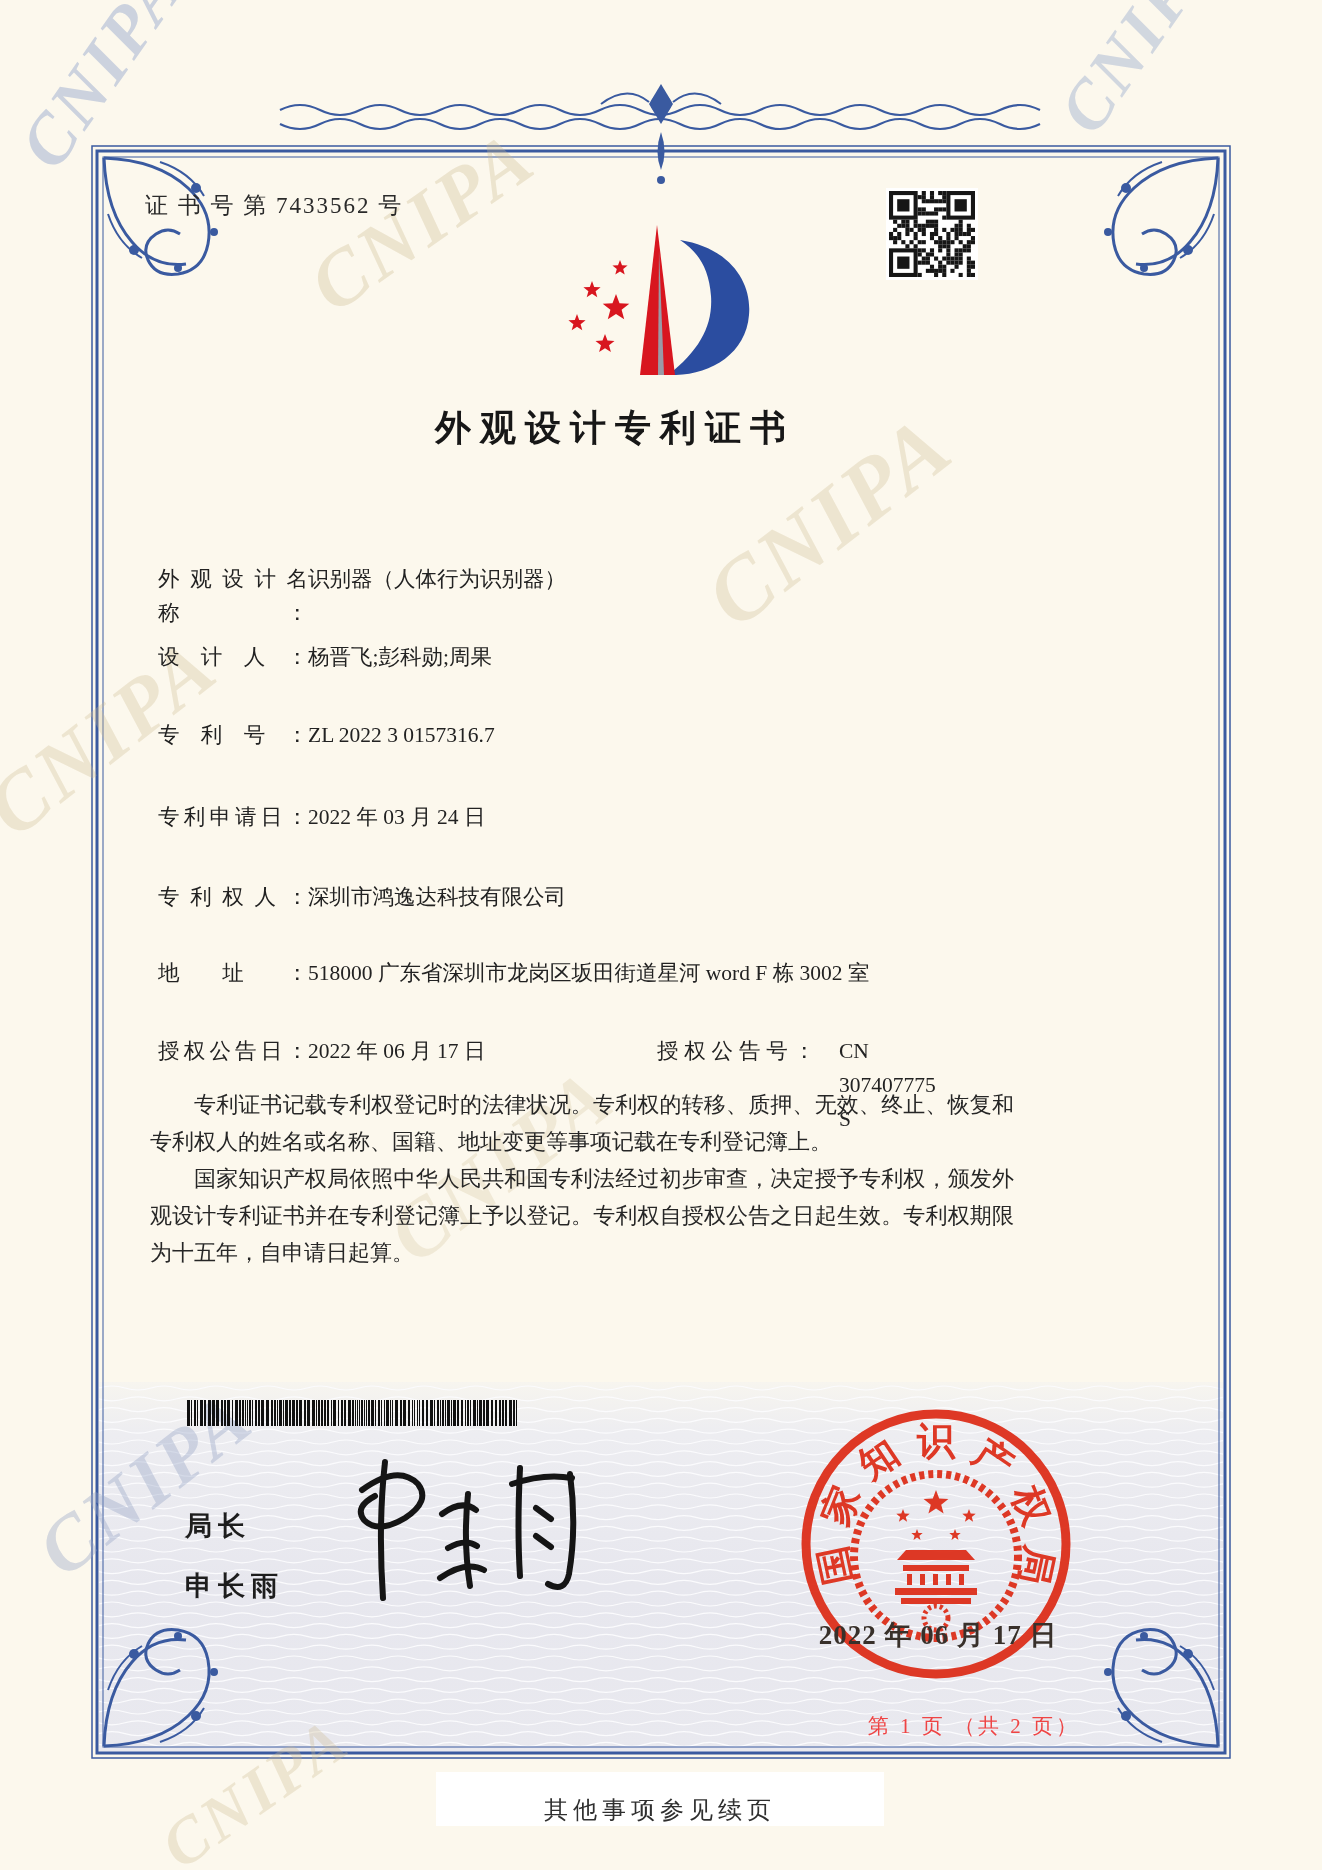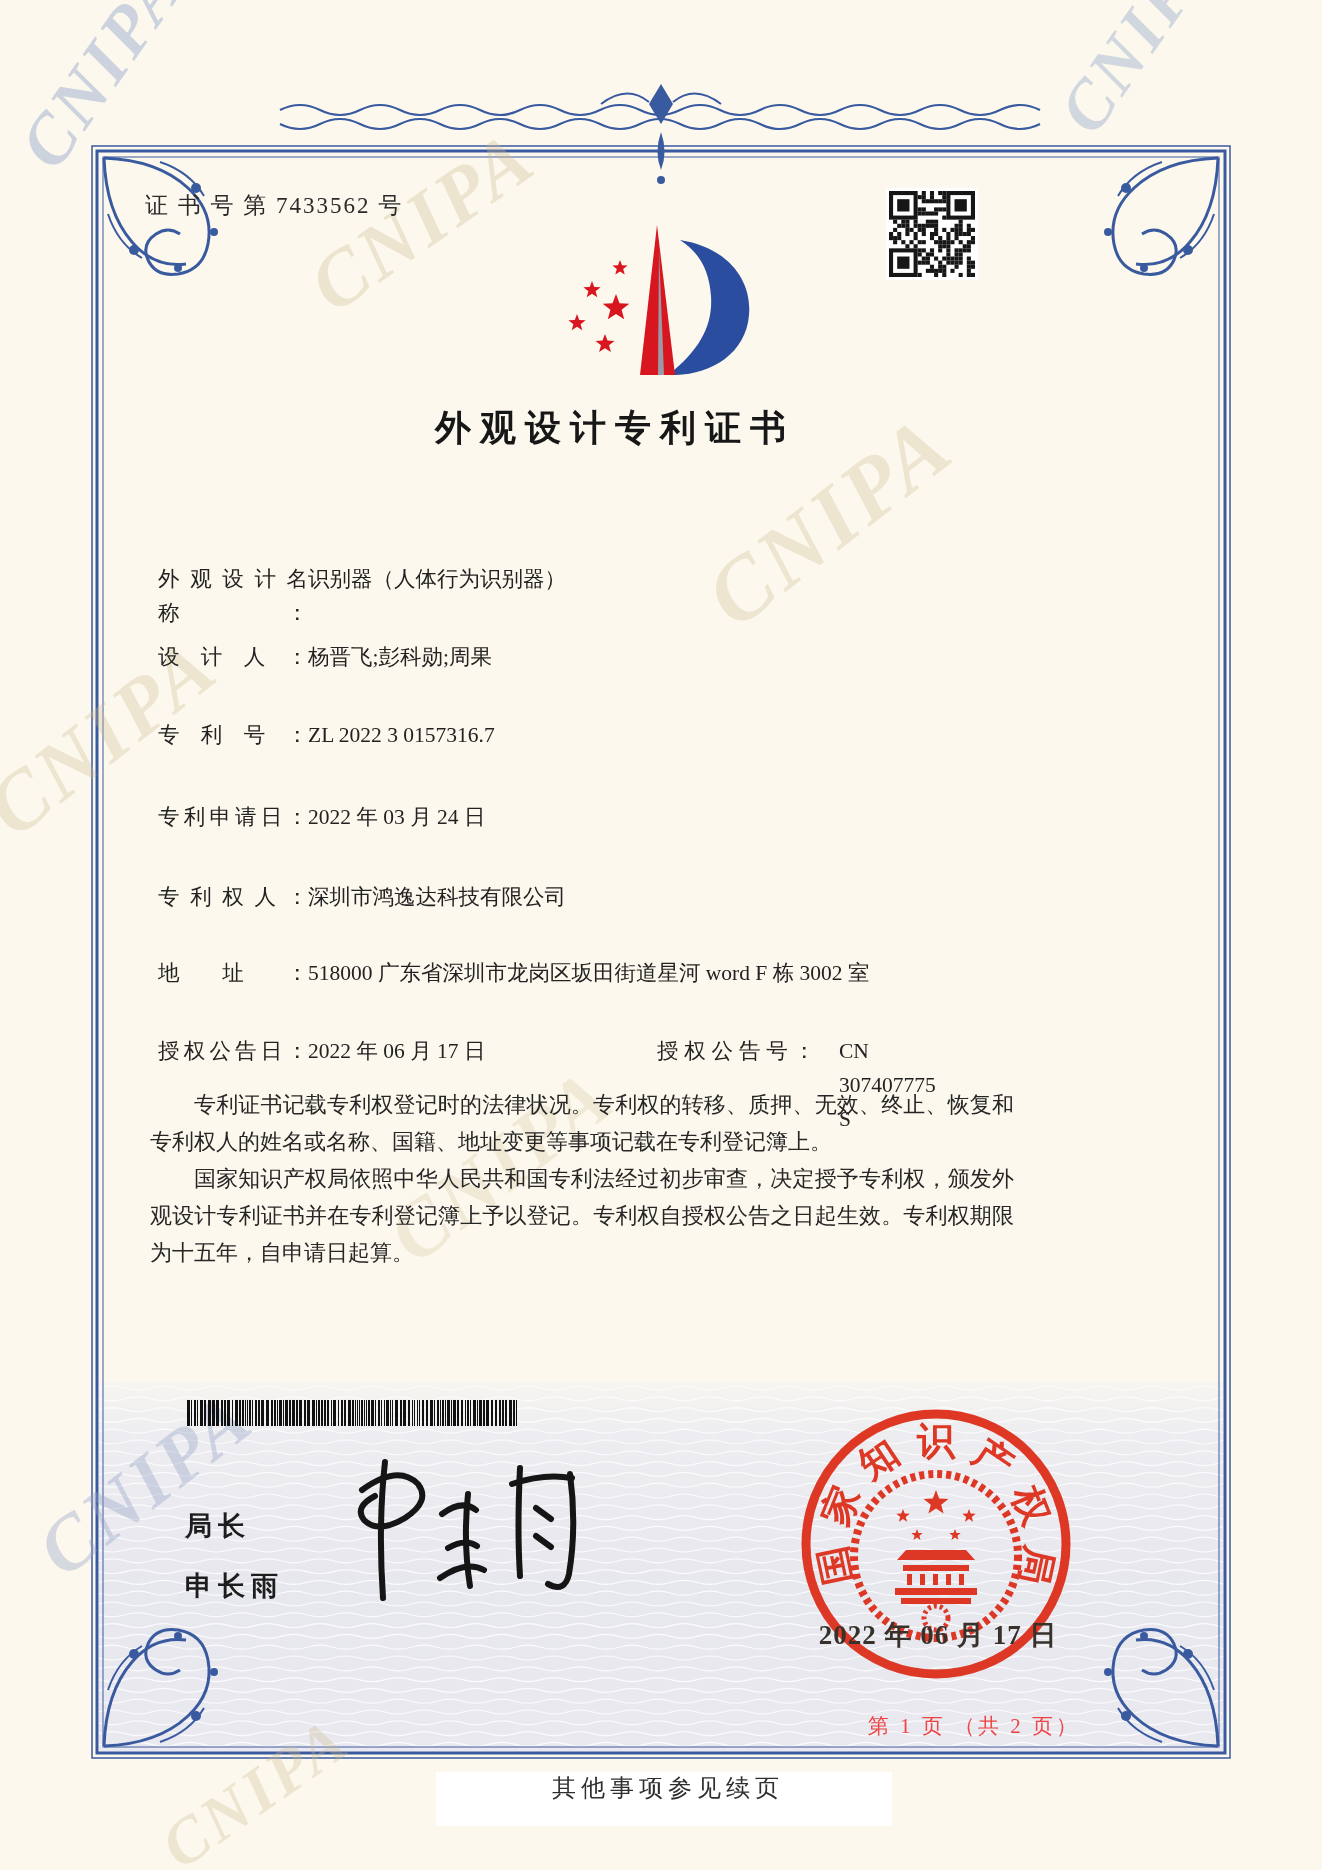--- a/index.html
+++ b/index.html
@@ -30,21 +30,21 @@
 
   .wave-panel{left:99px;top:1382px;width:1124px;height:371px;z-index:0;position:absolute;
               background:linear-gradient(180deg,#f7f5ef 0%,#ededf1 14%,#e7e7ee 55%,#e9e9ef 100%);}
   .wave-panel svg{position:absolute;left:0;top:0;}
   .barcode-box{left:187px;top:1400px;}
   .signer{left:185px;font-size:27px;font-weight:700;letter-spacing:6px;color:#1d1d1d;
           font-family:"Liberation Sans","DejaVu Sans",sans-serif;}
   .sig-box{left:330px;top:1442px;}
   .seal-box{left:797px;top:1402px;}
   .footer-page{left:150px;top:1712px;width:930px;text-align:right;font-size:21px;letter-spacing:3px;color:#ef4444;}
-  .note-box{left:436px;top:1772px;width:448px;height:54px;background:#ffffff;display:flex;align-items:flex-start;justify-content:center;padding-left:8px;}
+  .note-box{left:436px;top:1772px;width:448px;height:54px;background:#ffffff;display:flex;align-items:flex-end;justify-content:center;}
   .note-box span{font-size:24px;letter-spacing:5px;color:#2f2f2f;}
 </style>
 </head>
 <body>
 
 <div id="page">
 
   <div class="wave-panel">
     <svg width="1124" height="371" viewBox="0 0 1124 371" fill="none" stroke="#fbfbfd" stroke-width="1.2">
       <g id="wavelines">

